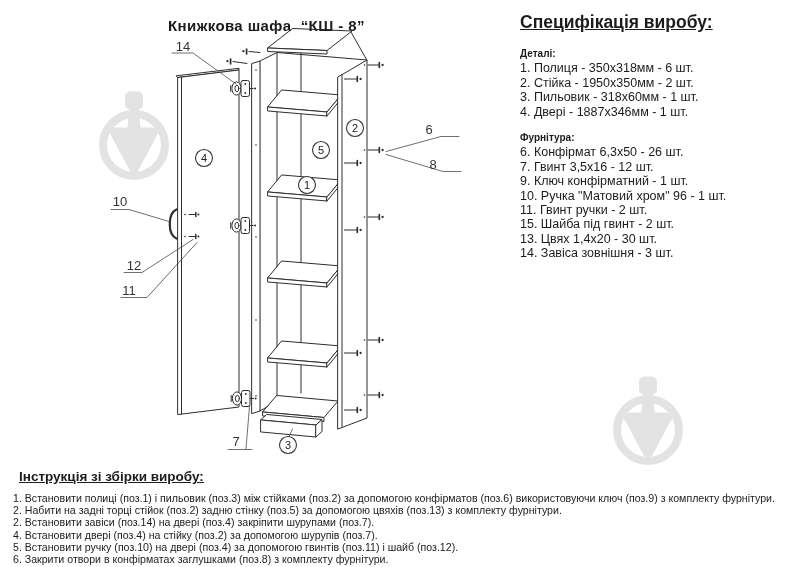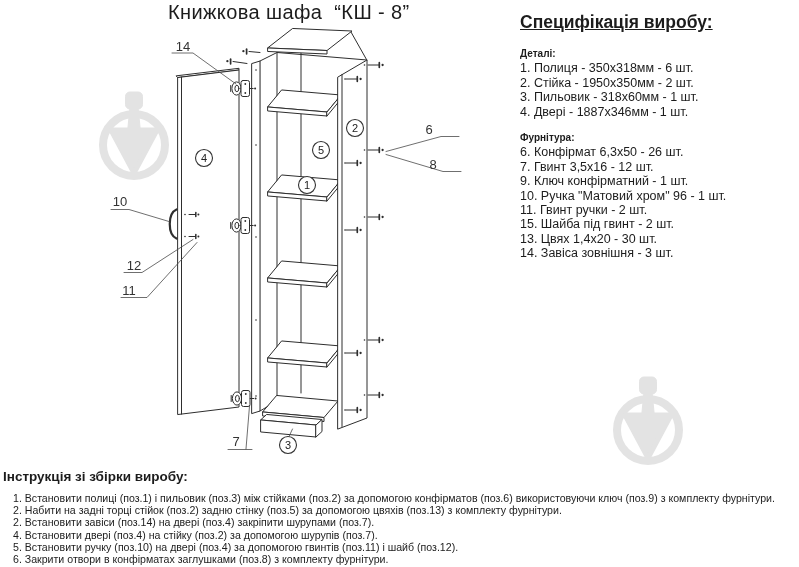--- a/index.html
+++ b/index.html
@@ -1,30 +1,30 @@
 <!DOCTYPE html>
 <html><head>
 <meta charset="utf-8">
 <style>
   html,body{margin:0;padding:0;background:#fff;}
   body{width:799px;height:567px;position:relative;overflow:hidden;
        font-family:"Liberation Sans",sans-serif;color:#1c1c1c;}
   .abs{position:absolute;}
-  #title{left:168px;top:1px;font-size:20px;font-weight:normal;letter-spacing:.4px;white-space:pre;}
+  #title{left:168px;top:17px;font-size:15px;font-weight:bold;letter-spacing:.4px;white-space:pre;}
   #svgwrap{left:0;top:0;width:799px;height:567px;}
   
   #spec{left:520px;top:12px;width:276px;}
   #spec .h1{font-size:17.5px;font-weight:bold;text-decoration:underline;margin:0 0 14px 0;}
   #spec .h2{font-size:10px;font-weight:bold;line-height:14.4px;margin:0;}
   #spec .list{margin:0;}
   #spec .li{font-size:12.5px;line-height:14.4px;white-space:nowrap;}
   #spec .gap{height:12px;}
   
   #asm{left:3px;top:469px;width:796px;}
-  #asm .h1{font-size:13.5px;font-weight:bold;margin:0 0 8px 0;}
+  #asm .h1{font-size:13.5px;font-weight:bold;text-decoration:underline;margin:0 0 8px 16px;}
   #asm .list{margin:0 0 0 10px;}
   #asm .li{font-size:10.6px;line-height:12.2px;white-space:nowrap;}
   
   text.co{font-family:"Liberation Sans",sans-serif;font-size:13px;fill:#333;}
   text.co-c{font-family:"Liberation Sans",sans-serif;font-size:11px;fill:#222;}
 </style>
 </head>
 <body>
 
 <svg id="svgwrap" class="abs" viewBox="0 0 799 567">

